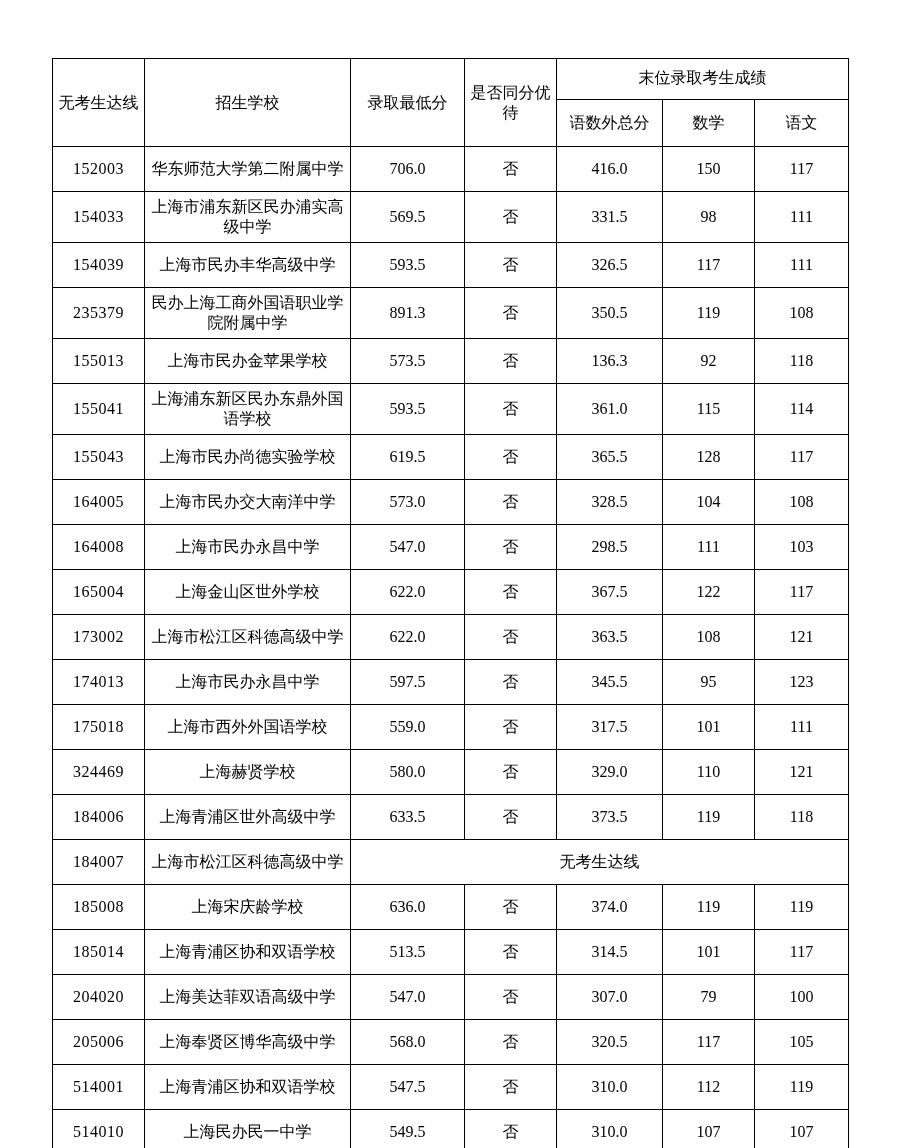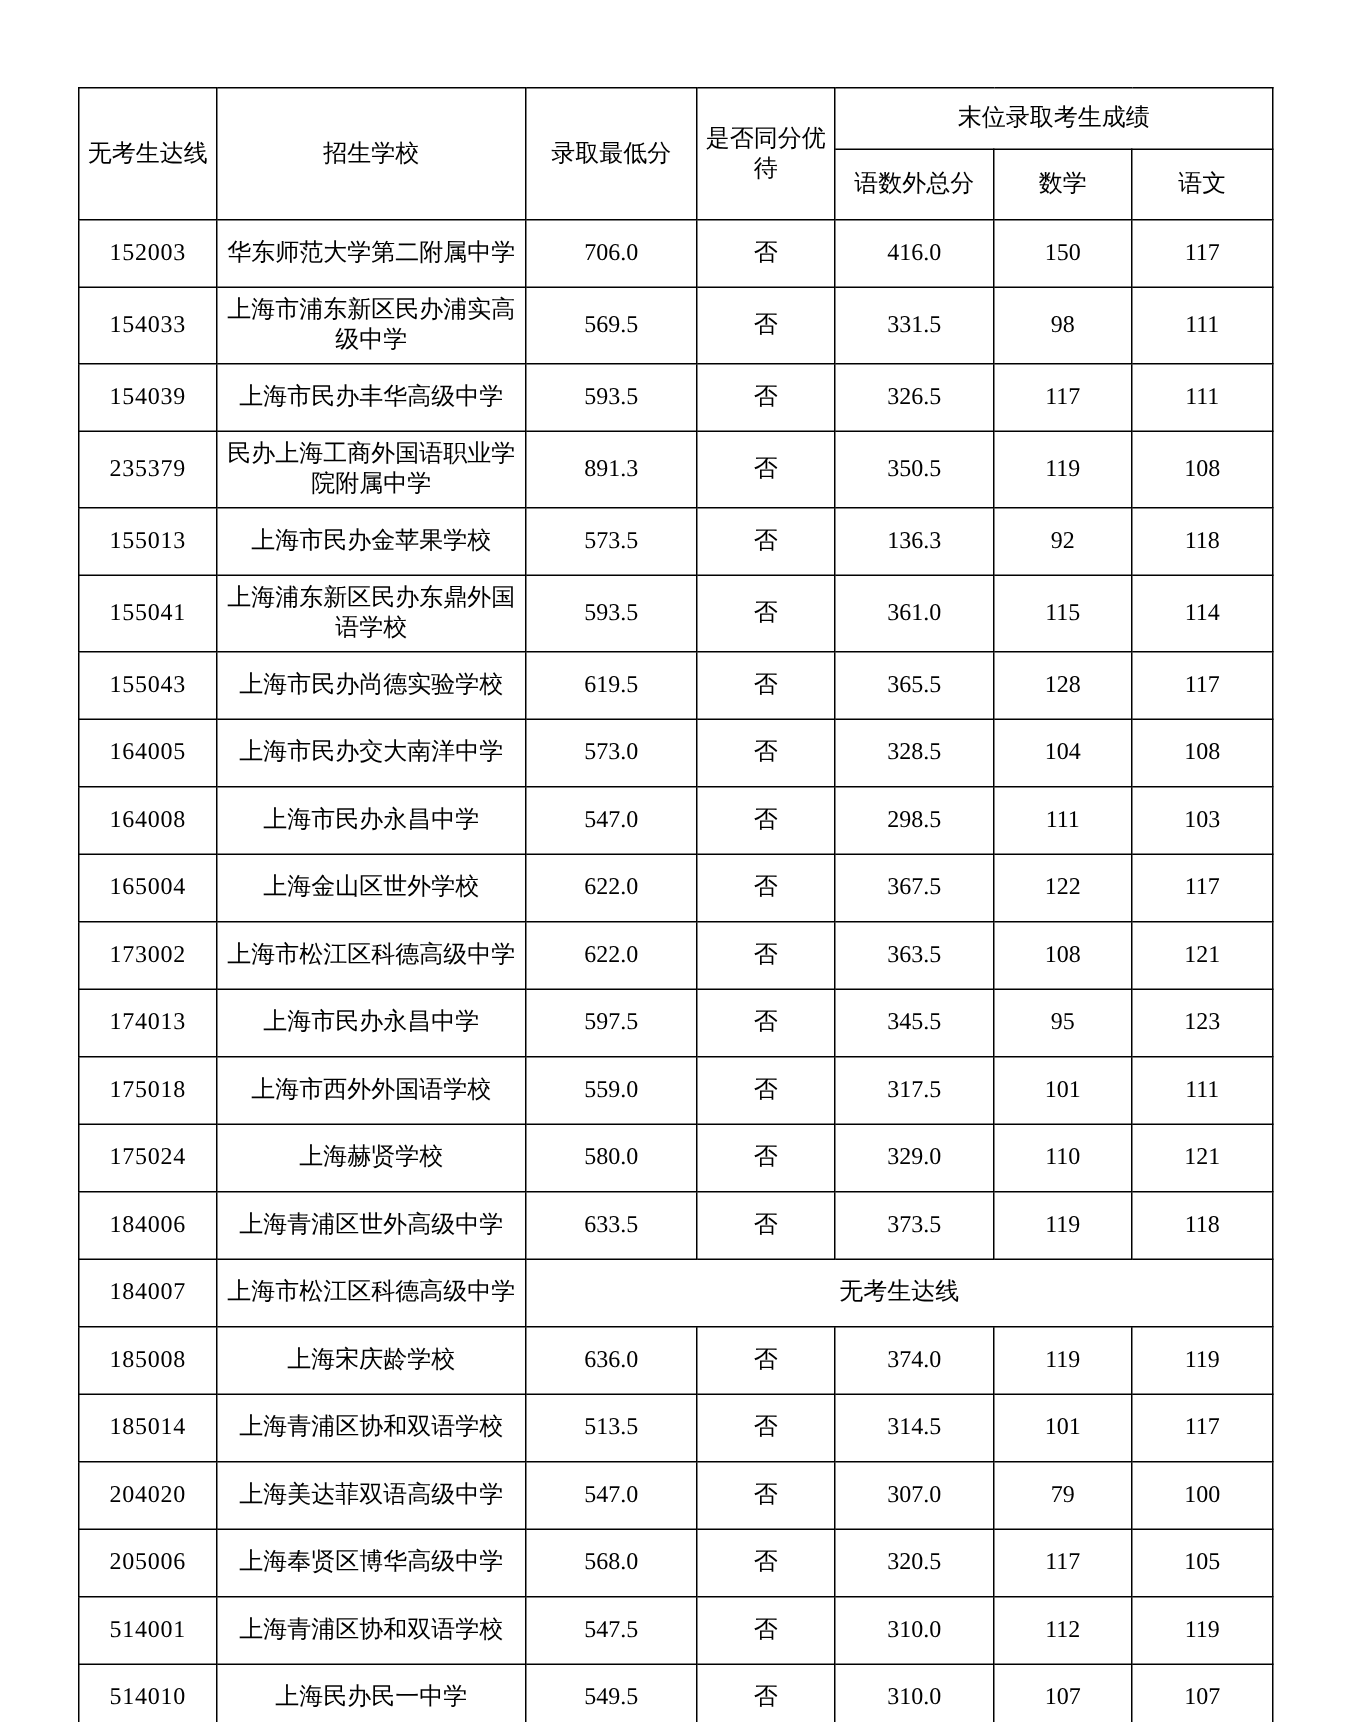--- a/index.html
+++ b/index.html
@@ -213,21 +213,21 @@
         <tr class="data-row">
           <td class="code">175018</td>
           <td class="school">上海市西外外国语学校</td>
           <td class="num">559.0</td>
           <td class="num">否</td>
           <td class="num">317.5</td>
           <td class="num">101</td>
           <td class="num">111</td>
         </tr>
         <tr class="data-row">
-          <td class="code">175024</td>
+          <td class="code">324469</td>
           <td class="school">上海赫贤学校</td>
           <td class="num">580.0</td>
           <td class="num">否</td>
           <td class="num">329.0</td>
           <td class="num">110</td>
           <td class="num">121</td>
         </tr>
         <tr class="data-row">
           <td class="code">184006</td>
           <td class="school">上海青浦区世外高级中学</td>

